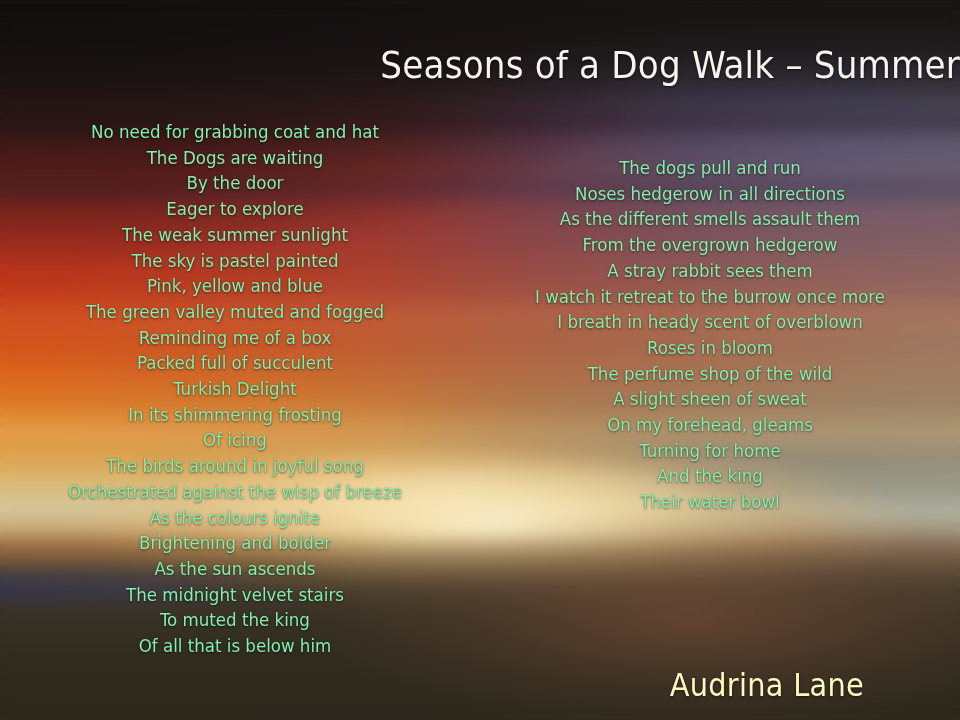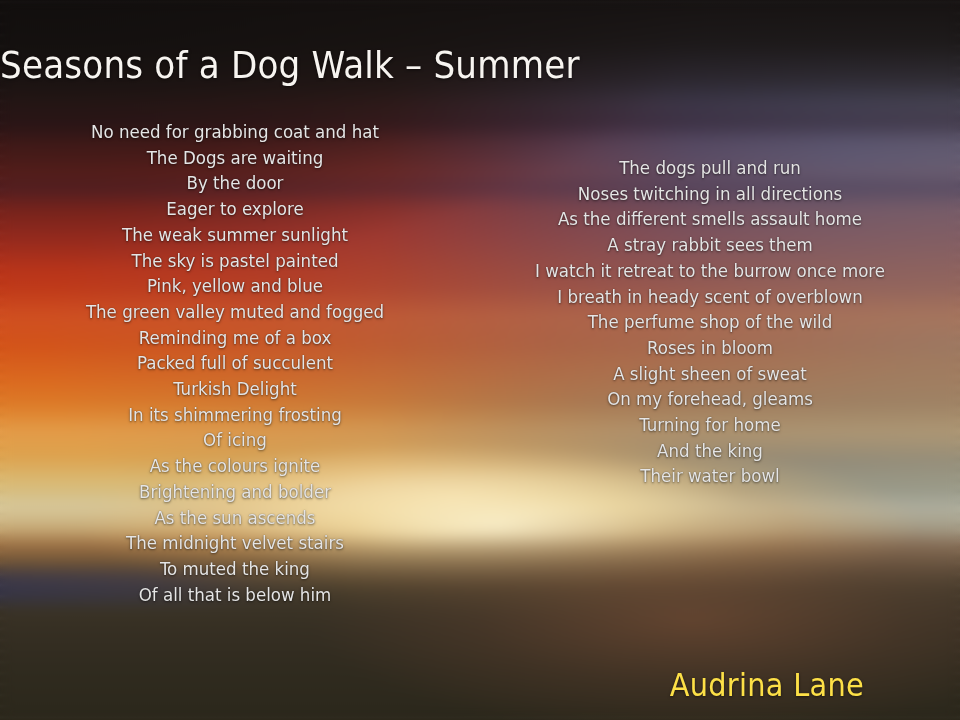--- a/index.html
+++ b/index.html
@@ -204,34 +204,34 @@
   .sky-soft {
     backdrop-filter: blur(6px);
   }
 
   
   .poem-title {
     position: absolute;
     left: 0;
     top: 42px;
     width: 100%;
-    text-align: left;
+    text-align: right;
     color: #f7f4f0;
     font-size: 38px;
     font-weight: 400;
     letter-spacing: 0.2px;
     line-height: 46px;
     text-shadow: 0 1px 3px rgba(0,0,0,0.55);
     white-space: nowrap;
   }
 
   .stanza {
     position: absolute;
     text-align: center;
-    color: #e5e5e5;
+    color: #86efac;
     font-size: 18.5px;
     line-height: 25.7px;
     font-weight: 400;
     text-shadow: 0 1px 2.5px rgba(0,0,0,0.55),
                  0 0 1px rgba(0,0,0,0.40);
   }
   .stanza .line {
     white-space: nowrap;
   }
 
@@ -244,21 +244,21 @@
   #stanza-right {
     left: 490px;
     top: 155px;
     width: 440px;
   }
 
   .poem-author {
     position: absolute;
     right: 96px;
     bottom: 16px;
-    color: #fde047;
+    color: #fef9c3;
     font-size: 32px;
     font-weight: 400;
     letter-spacing: 0.3px;
     text-shadow: 0 1px 3px rgba(0,0,0,0.5);
     white-space: nowrap;
   }
 </style>
 </head>
 <body>
 
@@ -286,37 +286,40 @@
       <div class="line">Eager to explore</div>
       <div class="line">The weak summer sunlight</div>
       <div class="line">The sky is pastel painted</div>
       <div class="line">Pink, yellow and blue</div>
       <div class="line">The green valley muted and fogged</div>
       <div class="line">Reminding me of a box</div>
       <div class="line">Packed full of succulent</div>
       <div class="line">Turkish Delight</div>
       <div class="line">In its shimmering frosting</div>
       <div class="line">Of icing</div>
+      <div class="line">The birds around in joyful song</div>
+      <div class="line">Orchestrated against the wisp of breeze</div>
       <div class="line">As the colours ignite</div>
       <div class="line">Brightening and bolder</div>
       <div class="line">As the sun ascends</div>
       <div class="line">The midnight velvet stairs</div>
       <div class="line">To muted the king</div>
       <div class="line">Of all that is below him</div>
     </div>
 
   <div class="stanza" id="stanza-right">
       <div class="line">The dogs pull and run</div>
-      <div class="line">Noses twitching in all directions</div>
-      <div class="line">As the different smells assault home</div>
+      <div class="line">Noses hedgerow in all directions</div>
+      <div class="line">As the different smells assault them</div>
+      <div class="line">From the overgrown hedgerow</div>
       <div class="line">A stray rabbit sees them</div>
       <div class="line">I watch it retreat to the burrow once more</div>
       <div class="line">I breath in heady scent of overblown</div>
+      <div class="line">Roses in bloom</div>
       <div class="line">The perfume shop of the wild</div>
-      <div class="line">Roses in bloom</div>
       <div class="line">A slight sheen of sweat</div>
       <div class="line">On my forehead, gleams</div>
       <div class="line">Turning for home</div>
       <div class="line">And the king</div>
       <div class="line">Their water bowl</div>
     </div>
 
   <div class="poem-author">Audrina Lane</div>
 
 </div>

